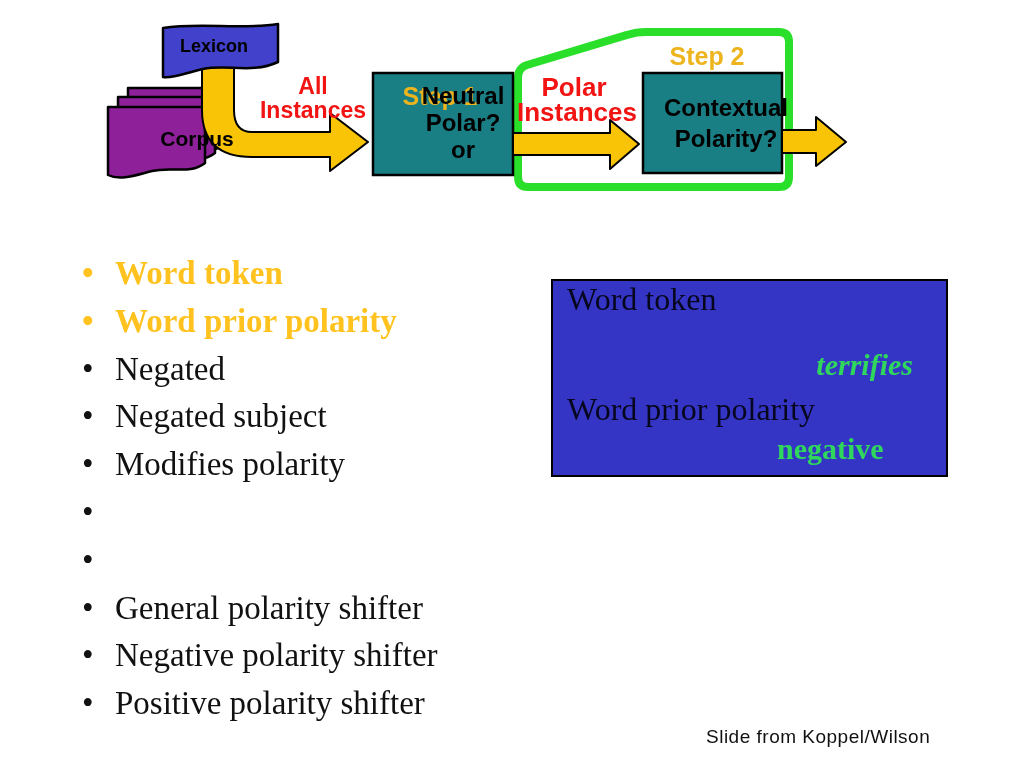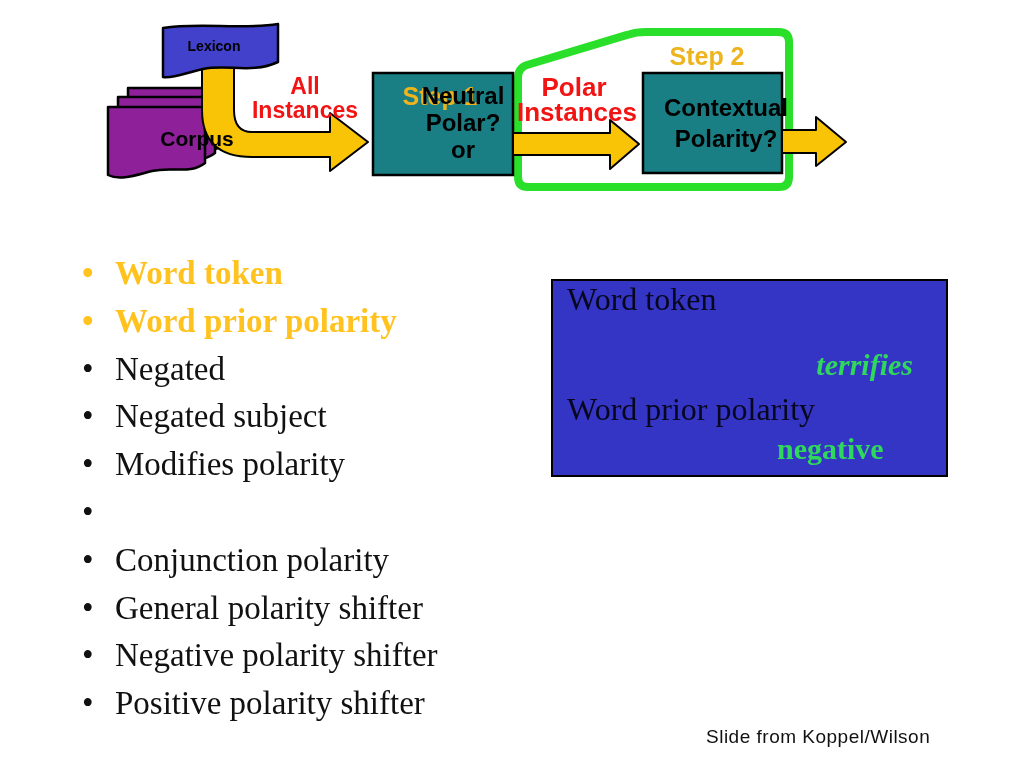--- a/index.html
+++ b/index.html
@@ -4,23 +4,23 @@
 <style>
   html,body { margin:0; padding:0; background:#fff; }
   .slide {
     position:relative; width:1024px; height:768px; background:#fff;
     overflow:hidden; font-family:"Liberation Sans", sans-serif;
   }
   .diagram-svg { position:absolute; left:0; top:0; }
 
   
   .dlabel { position:absolute; font-weight:bold; color:#000; text-align:center; }
-  .lexicon-label  { left:163px; top:36px;  width:102px; font-size:14px; line-height:21px; }
+  .lexicon-label  { left:163px; top:36px;  width:102px; font-size:18px; line-height:21px; }
   .corpus-label   { left:106px; top:128px; width:102px; font-size:21px; line-height:21px;padding-left:40px; }
-  .all-instances  { left:244px; top:74px;  width:122px; font-size:23px; line-height:24px; color:var(--red,#F21313); }
+  .all-instances  { left:252px; top:74px;  width:122px; font-size:23px; line-height:24px; color:var(--red,#F21313); }
   .step1-label    { left:390px; top:44px;  width:100px; font-size:25px; line-height:25px; color:var(--gold_text,#EEB41E);margin-top:40px; }
   .step2-label    { left:657px; top:44px;  width:100px; font-size:25px; line-height:25px; color:var(--gold_text,#EEB41E); }
   .step1-box-text { left:373px; top:82px;  width:140px; font-size:24px; line-height:27px;margin-left:20px; }
   .polar-instances{ left:517px; top:75px;  width:114px; font-size:26px; line-height:25px; color:var(--red,#F21313); }
   .step2-box-text { left:643px; top:92px;  width:166px; font-size:24px; line-height:31px; }
 
   
   .bullets {
     position:absolute; left:82px; top:250px; margin:0; padding:0; list-style:none;
     font-family:"Liberation Serif", serif; font-size:33px; color:#111;
@@ -115,21 +115,20 @@
       </li>
       <li class="bullet-item">
         <span class="dot">•</span>
         <span class="txt">Modifies polarity</span>
       </li>
       <li class="bullet-item">
         <span class="dot">•</span>
       </li>
       <li class="bullet-item">
         <span class="dot">•</span>
-        <span class="txt">Conjunction polarity</span>
       </li>
       <li class="bullet-item">
         <span class="dot">•</span>
         <span class="txt">General polarity shifter</span>
       </li>
       <li class="bullet-item">
         <span class="dot">•</span>
         <span class="txt">Negative polarity shifter</span>
       </li>
       <li class="bullet-item">

